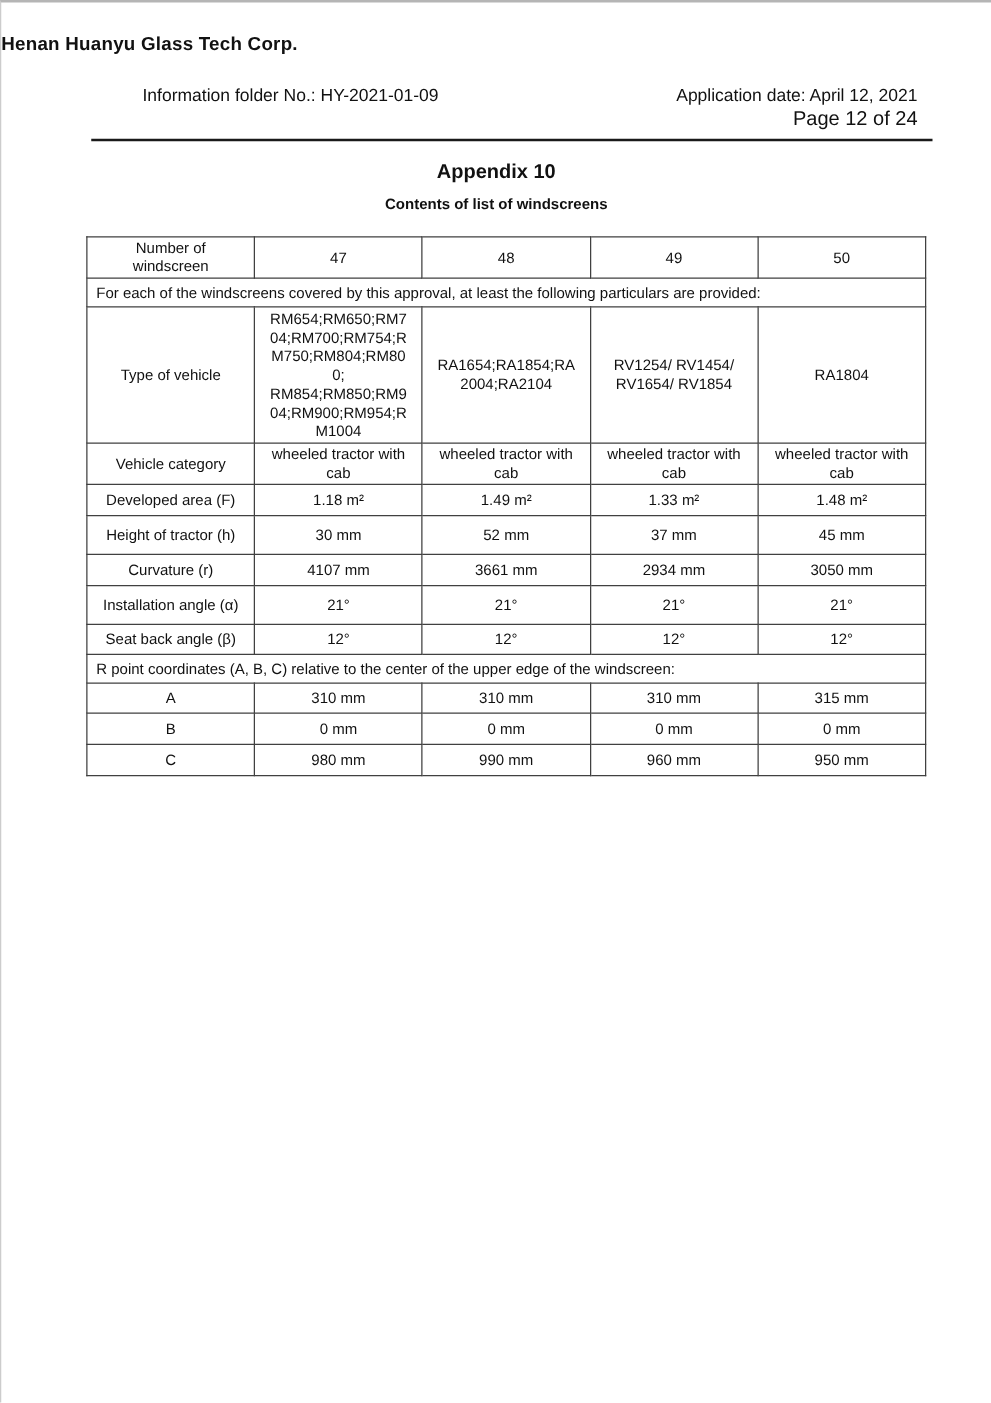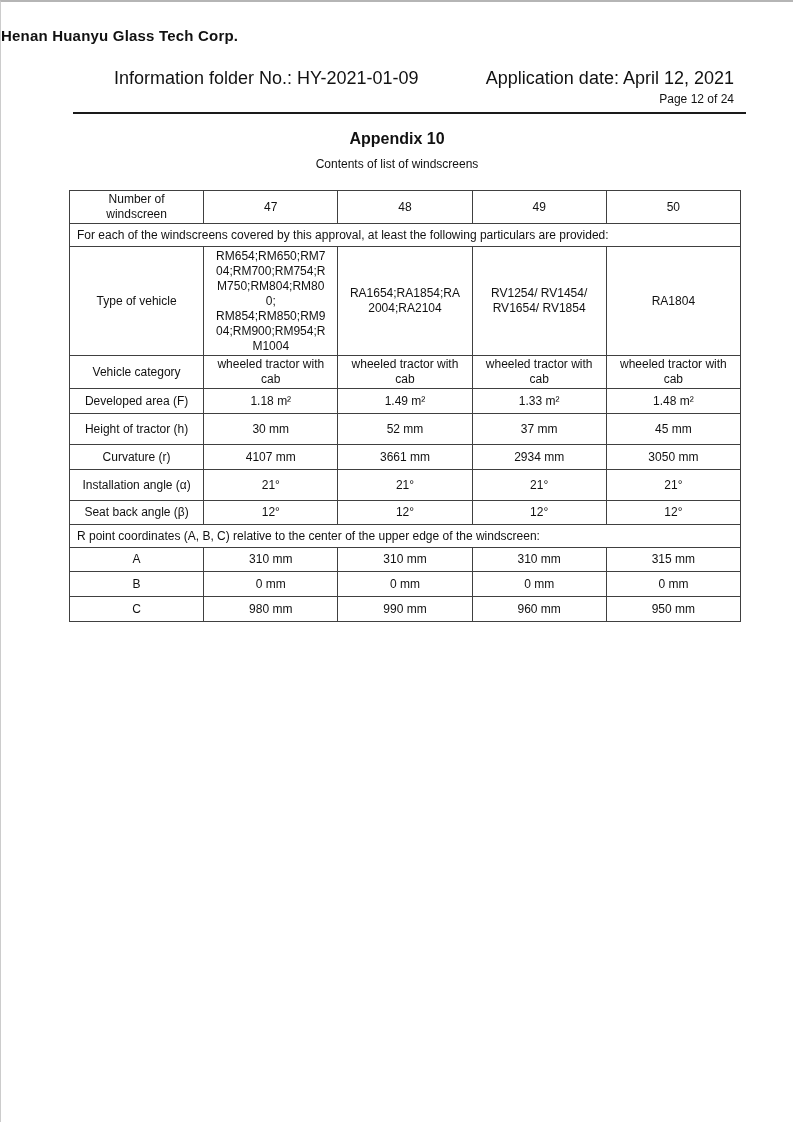--- a/index.html
+++ b/index.html
@@ -19,42 +19,42 @@
     font-weight: bold;
     font-size: 15px;
     padding-top: 25px;
     letter-spacing: 0.2px;
   }
   .info-row {
     display: flex;
     justify-content: space-between;
     align-items: baseline;
     margin: 24px 59px 0 113px;
-    font-size: 18px;
+    font-size: 14px;
   }
   .page-row {
     text-align: right;
     margin: 3px 59px 0 0;
-    font-size: 12px;
+    font-size: 16px;
   }
   .divider {
     margin: 6px 0 0 72px;
     width: 673px;
     height: 0;
     border-top: 2px solid #1a1a1a;
   }
   .appendix-title {
     text-align: center;
     font-weight: bold;
     font-size: 16px;
     margin-top: 16px;
   }
   .doc-subtitle {
     text-align: center;
-    font-weight: normal;
+    font-weight: bold;
     font-size: 12px;
     margin-top: 9px;
   }
   table.ws {
     margin: 19px 0 0 68px;
     width: 672px;
     border-collapse: collapse;
     table-layout: fixed;
     font-size: 12px;
     line-height: 15px;

